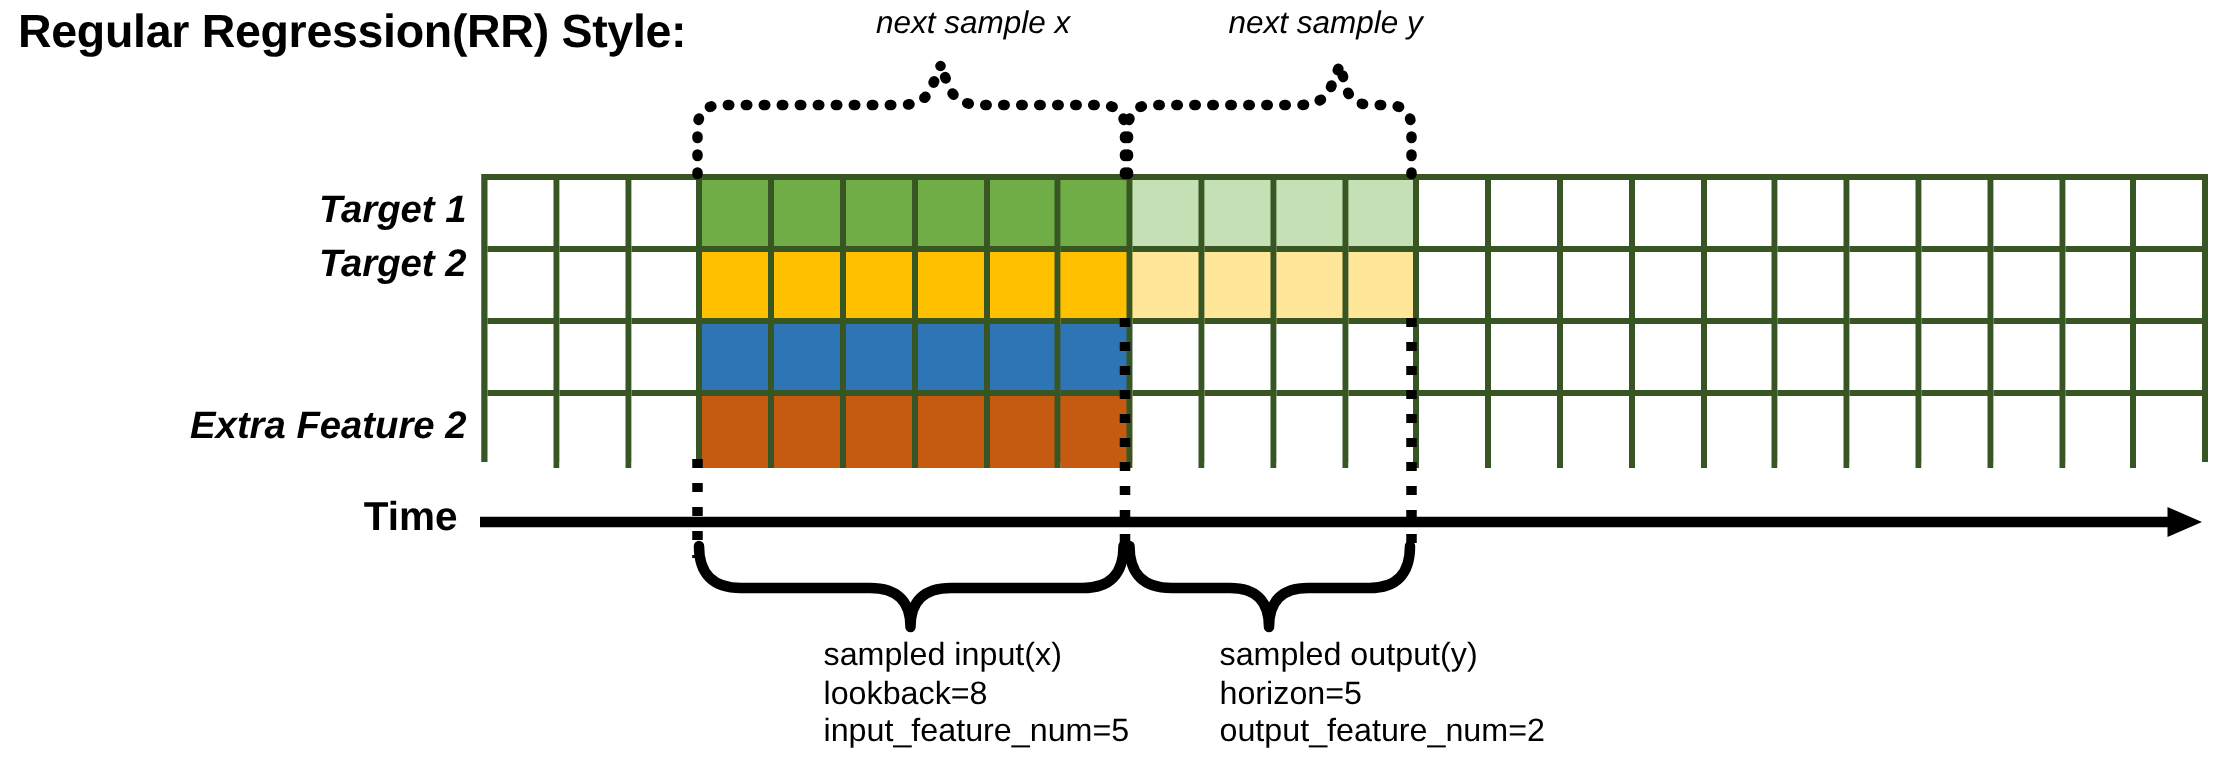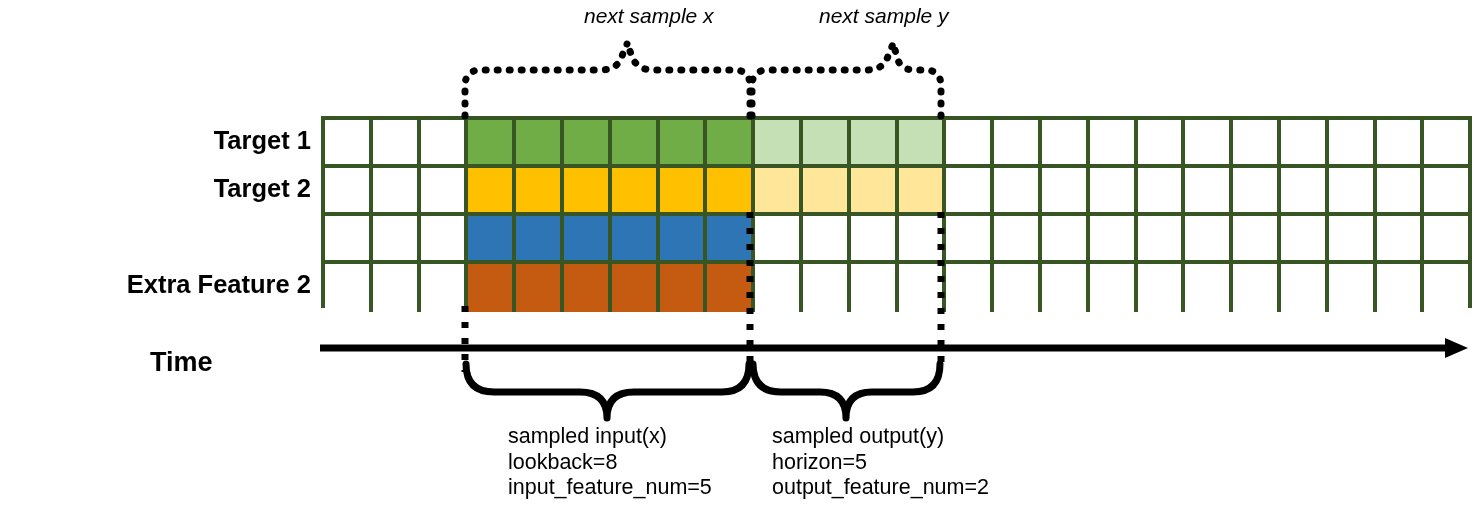--- a/index.html
+++ b/index.html
@@ -44,20 +44,21 @@
     font-weight: 700;
     line-height: 48px;
     white-space: nowrap;
   }
   #labels {
     position: absolute;
     left: 0px;
     top: 116px;
     width: 311px;
     height: 192px;
+    font-style: italic;
   }
 
   
   #grid {
     position: absolute;
     left: 321px;
     top: 116px;
     width: 1151px;
     height: 192px;
     background: #375623;
@@ -81,24 +82,24 @@
   }
   .grid-row:last-child .cell { border-bottom: none; }
   .cell:last-child { border-right: none; }
 
   
   #time-label {
     position: absolute;
     left: 150px;
     top: 326px;
     width: 155px;
+    text-align: right;
     font-size: 27px;
     font-weight: 700;
     line-height: 36px;
-    margin-top: 18px;
   }
   #time-axis {
     position: absolute;
     left: 320px;
     top: 337px;
     width: 1148px;
     height: 22px;
   }
 
   
@@ -121,34 +122,36 @@
   }
   #lbl-next-x { left: 584px; top: 3px; }
   #lbl-next-y { left: 819px; top: 3px; text-align: center; }
 
   
   .bottom-block {
     position: absolute;
     font-size: 21.5px;
     line-height: 25.5px;
     white-space: nowrap;
+    margin-left: 41px;
   }
   #blk-input  { left: 508px; top: 424px; }
   #blk-output { left: 772px; top: 424px; }
   .bottom-block div { display: block; }
 </style>
 </head>
 <body>
 
 <div id="stage">
 
+  <div id="title">Regular Regression(RR) Style:</div>
 
   <div id="labels">
     <div class="row-label" style="top:0px;">Target 1</div>
-    <div class="row-label" style="top:48px;text-align:right;">Target 2</div>
+    <div class="row-label" style="top:36px;text-align:right;">Target 2</div>
     <div class="row-label" style="top:144px;">Extra Feature 2</div>
   </div>
 
   <div id="grid">
       <div class="grid-row">
         <div class="cell" style="background: rgb(255, 255, 255);"></div>
         <div class="cell" style="background: rgb(255, 255, 255);"></div>
         <div class="cell" style="background: rgb(255, 255, 255);"></div>
         <div class="cell" style="background: rgb(112, 173, 71);"></div>
         <div class="cell" style="background: rgb(112, 173, 71);"></div>

